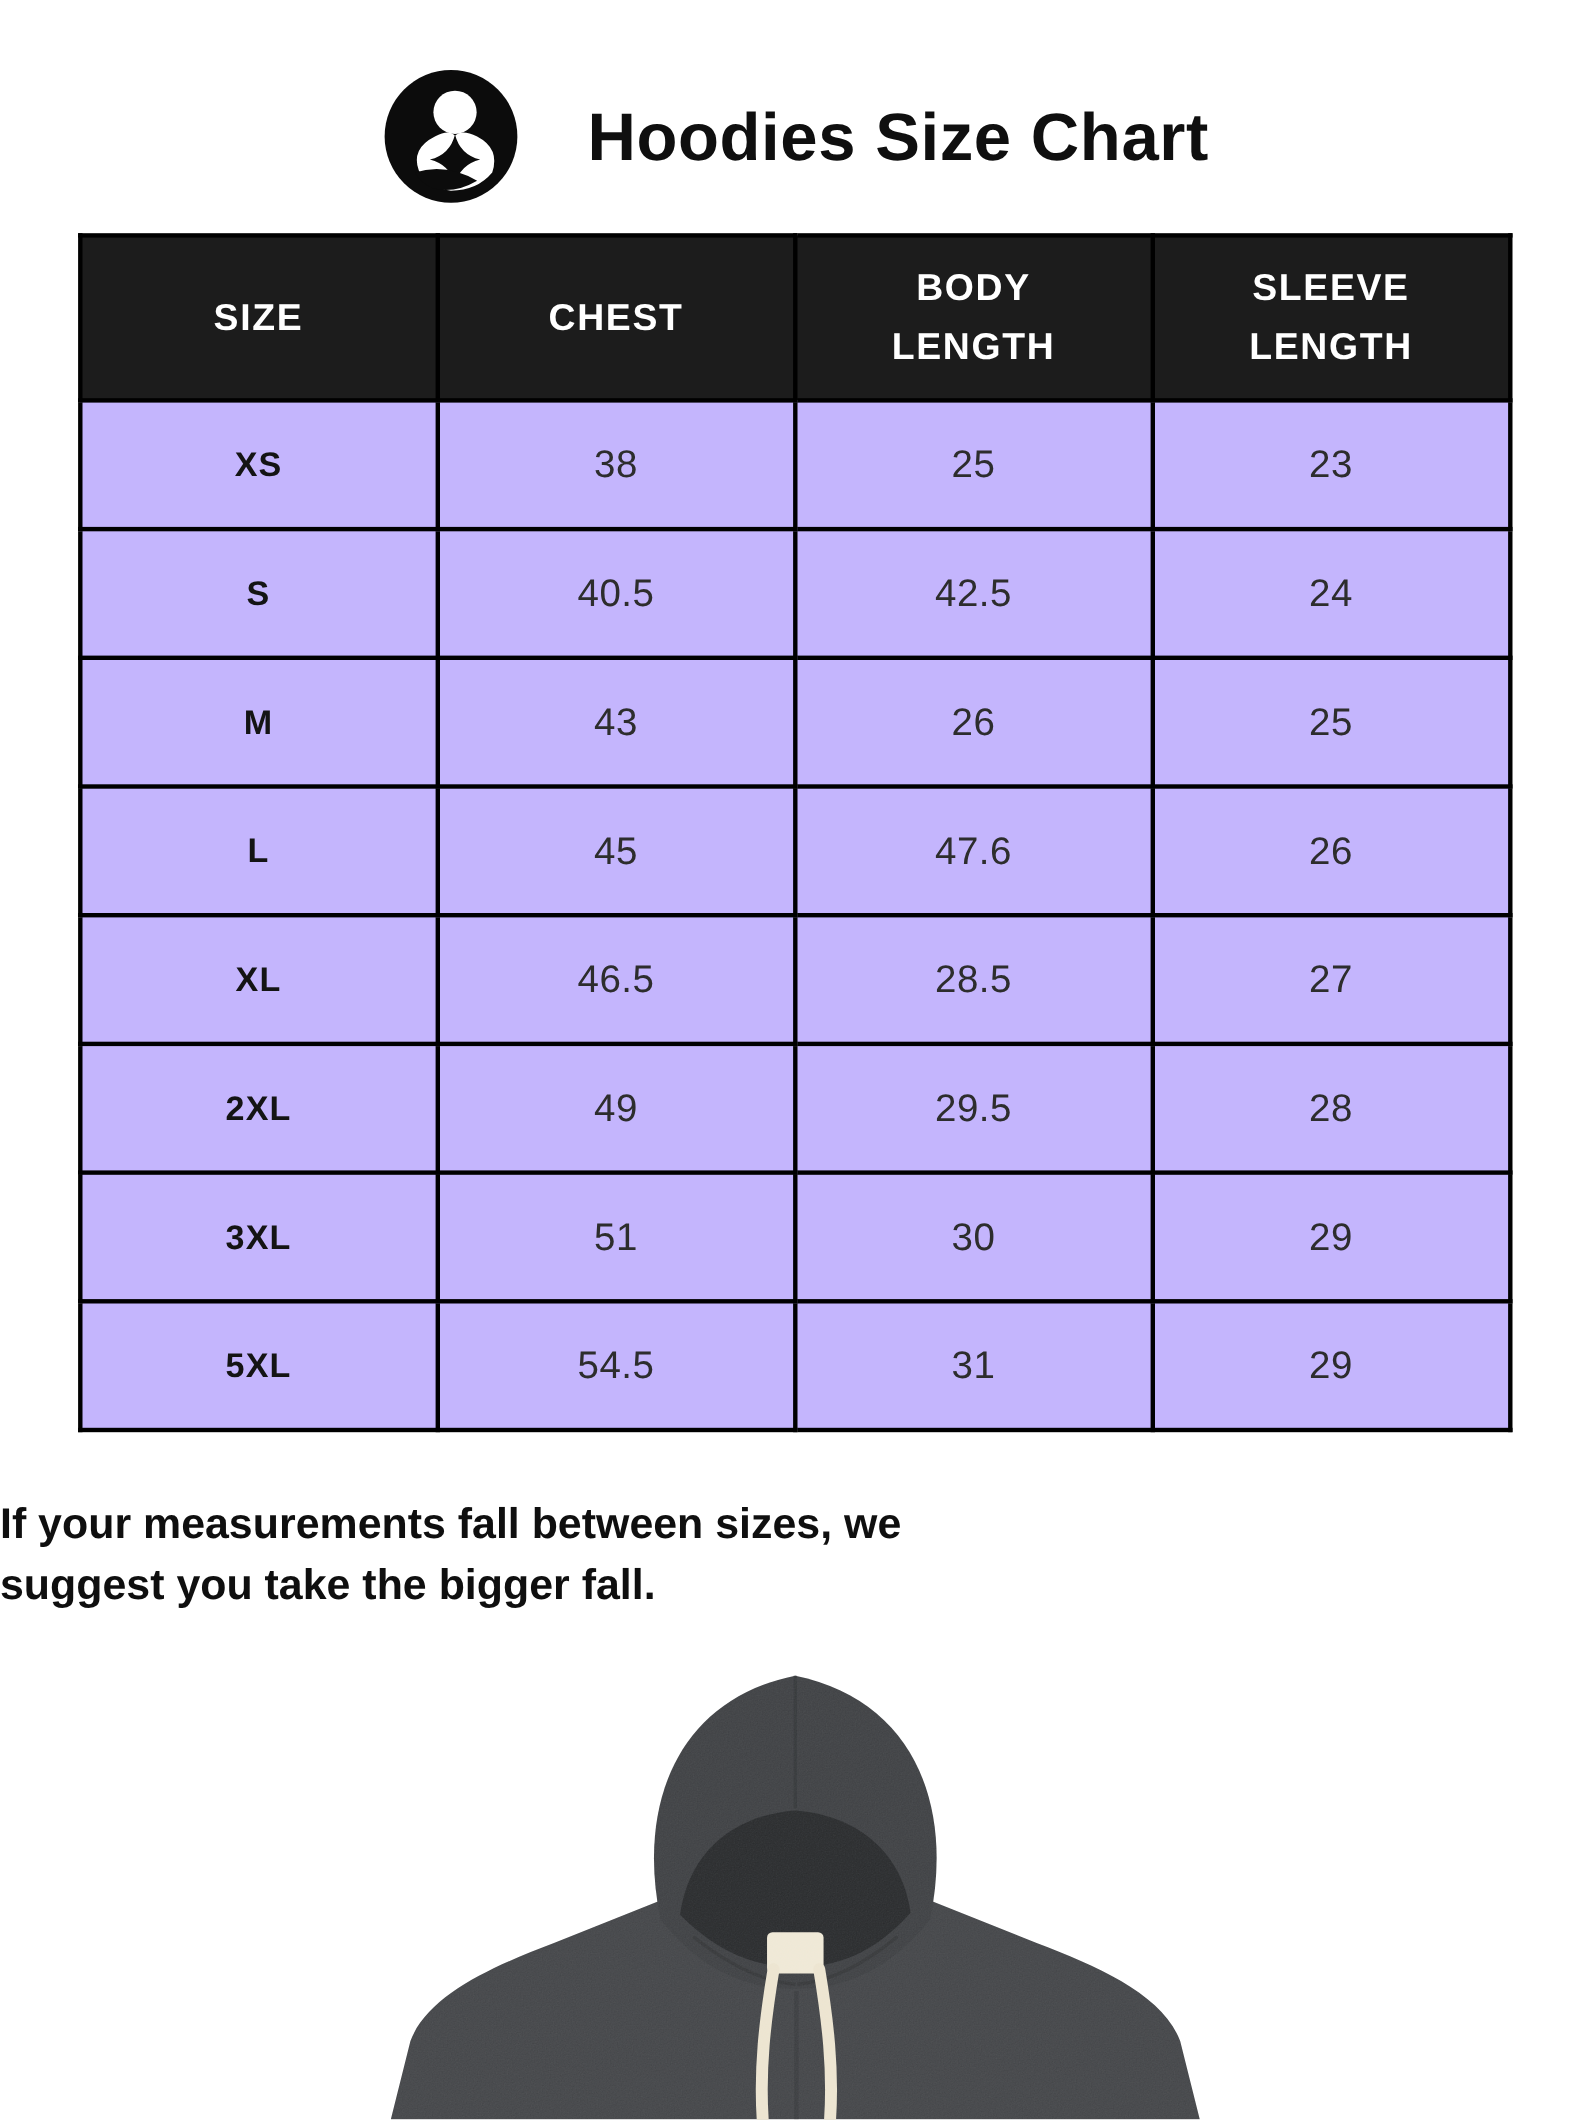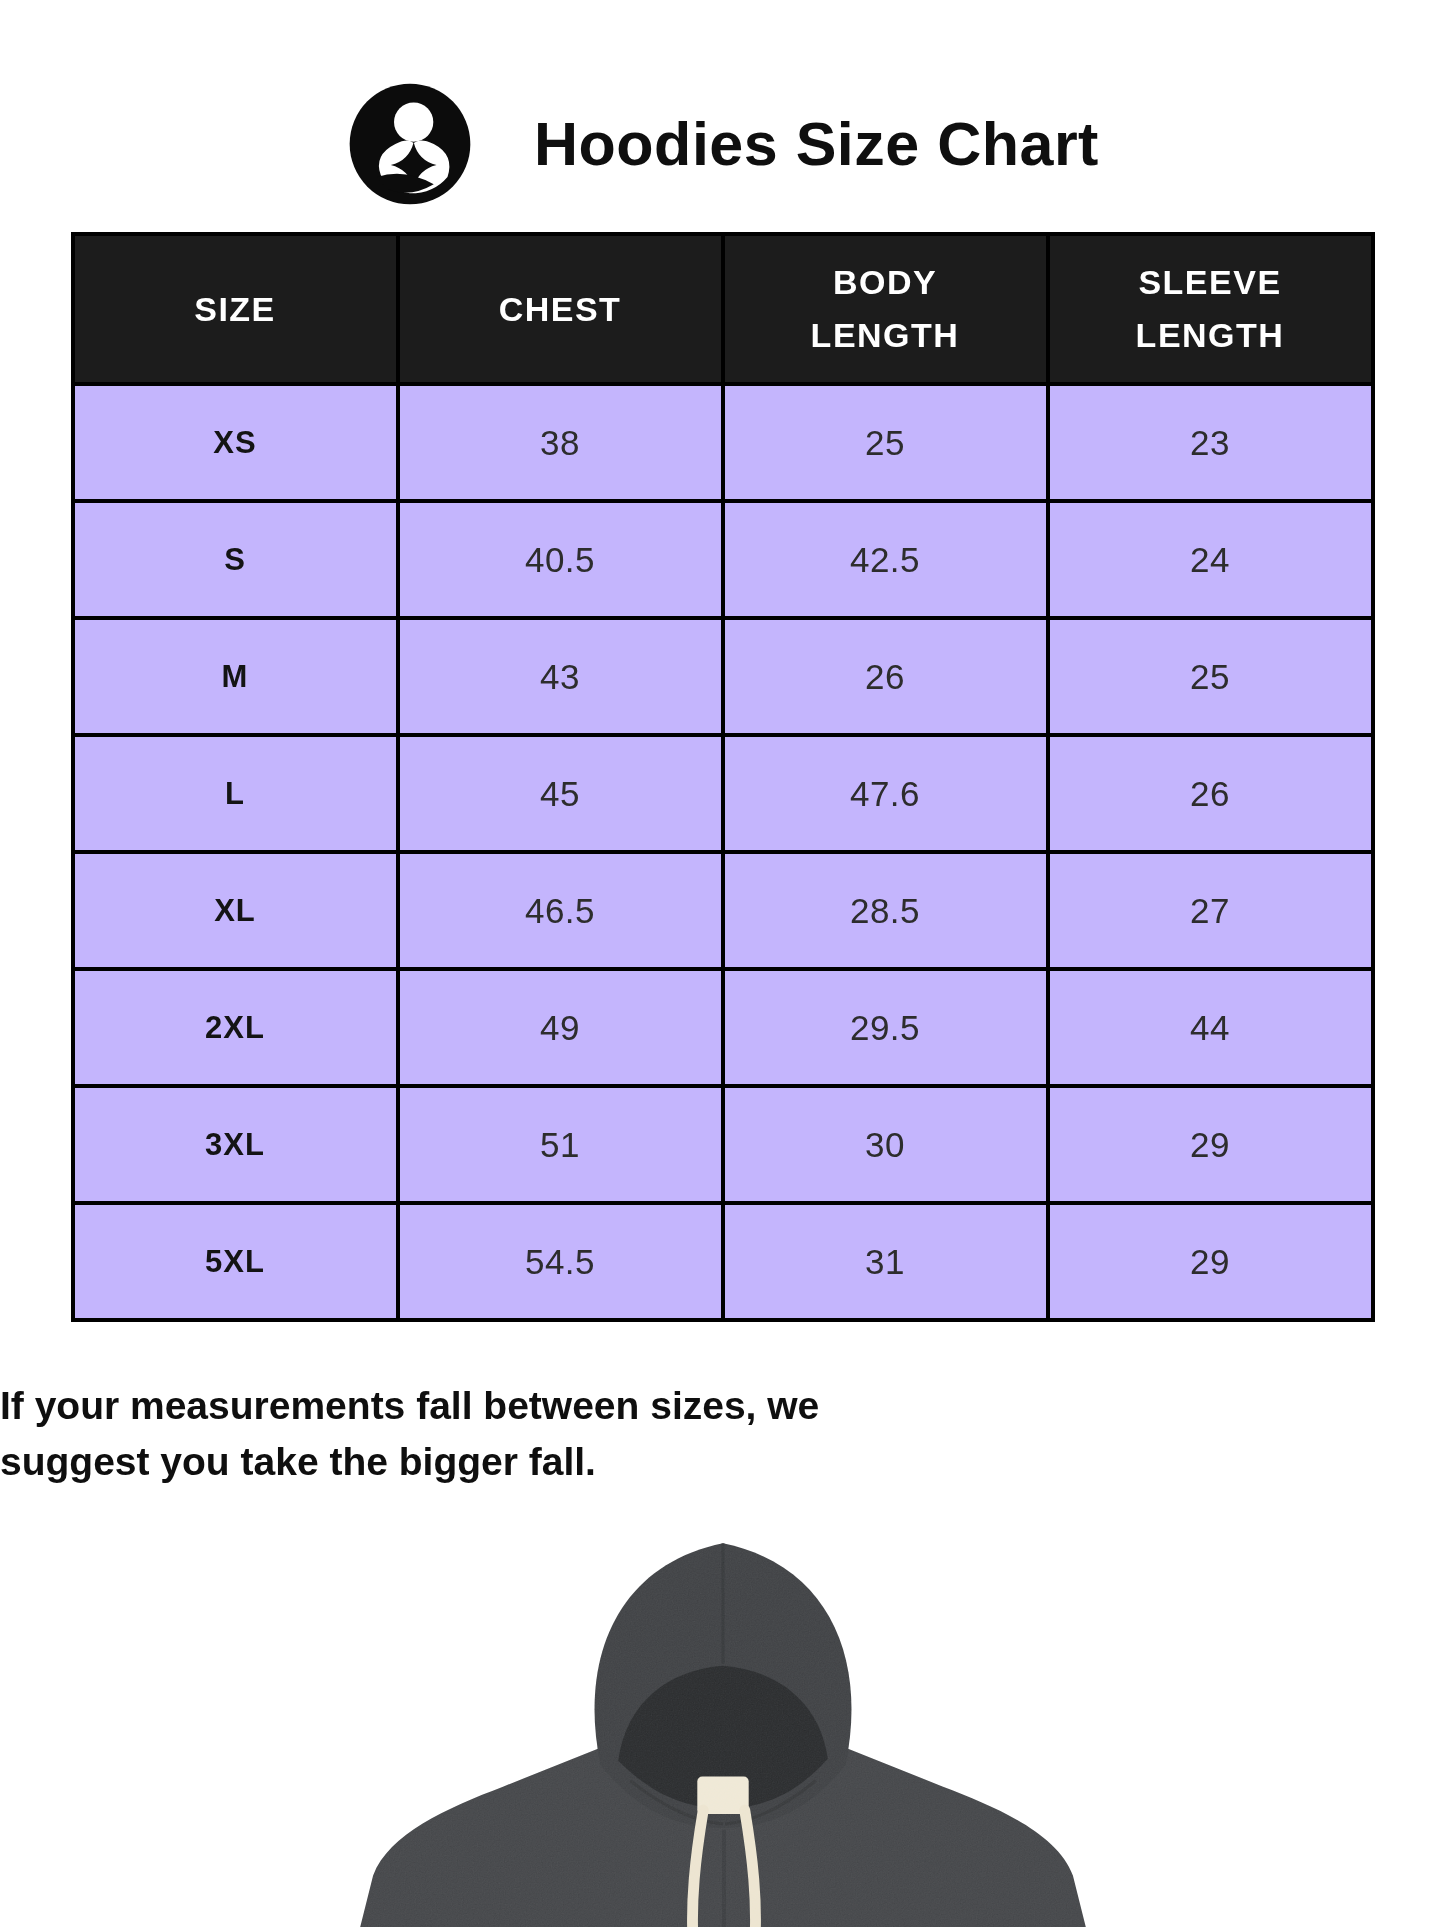--- a/index.html
+++ b/index.html
@@ -11,21 +11,21 @@
     font-family: "Liberation Sans", sans-serif;
     position: relative;
   }
 
   
   .brand-header {
     display: flex;
     align-items: center;
     justify-content: center;
     gap: 60px;
-    padding-top: 80px;
+    padding-top: 60px;
   }
   .logo-badge { width: 128px; height: 128px; flex: 0 0 auto; }
   .logo-badge svg { display: block; width: 100%; height: 100%; }
   .page-title {
     margin: 0;
     font-size: 61px;
     font-weight: 800;
     letter-spacing: 0.5px;
     color: #0f0f0f;
     white-space: nowrap;
@@ -150,21 +150,21 @@
       <tr>
         <td class="size-cell">XL</td>
         <td>46.5</td>
         <td>28.5</td>
         <td>27</td>
       </tr>
       <tr>
         <td class="size-cell">2XL</td>
         <td>49</td>
         <td>29.5</td>
-        <td>44</td>
+        <td>28</td>
       </tr>
       <tr>
         <td class="size-cell">3XL</td>
         <td>51</td>
         <td>30</td>
         <td>29</td>
       </tr>
       <tr>
         <td class="size-cell">5XL</td>
         <td>54.5</td>

